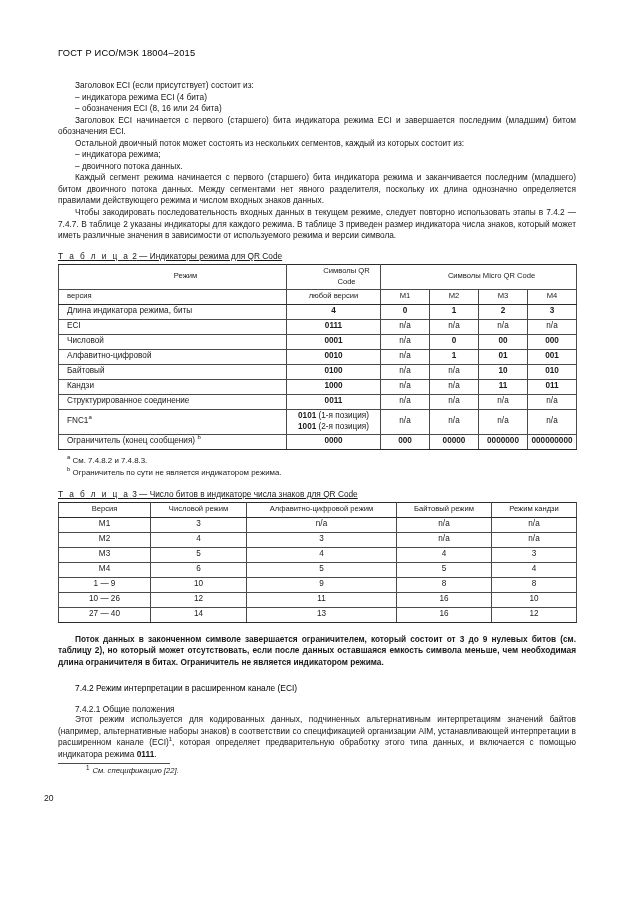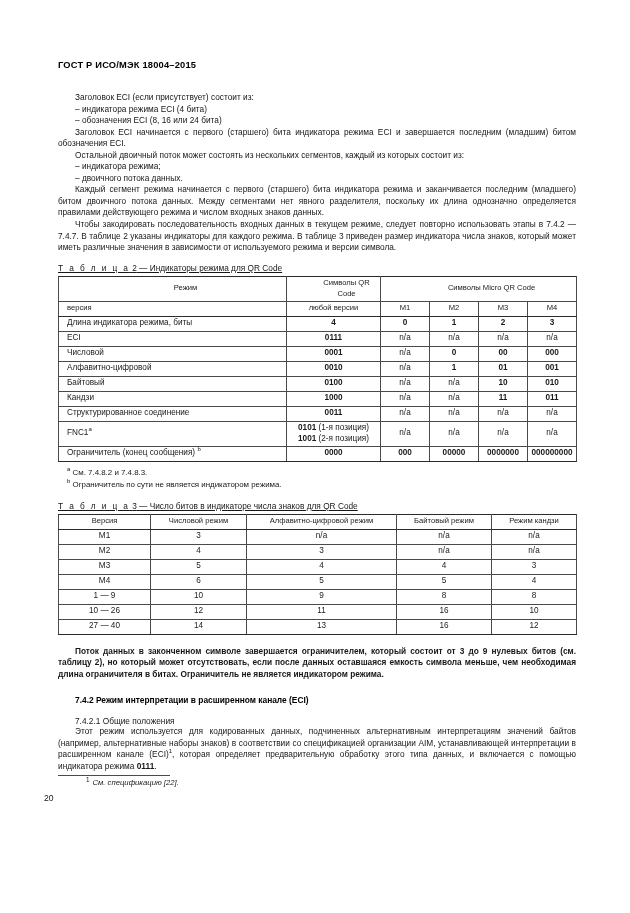--- a/index.html
+++ b/index.html
@@ -23,23 +23,23 @@
     background: #fff;
   }
   .content {
     position: absolute;
     left: 58px;
     top: 48px;
     width: 518px;
   }
   .doc-header {
     font-size: 9.3px;
-    font-weight: bold;
+    font-weight: normal;
     letter-spacing: 0.2px;
-    margin: 12px 0 22px 0;
+    margin: 0 0 22px 0;
     color: #000;
   }
   p.body-text {
     font-size: 8.3px;
     line-height: 11.55px;
     margin: 0;
     text-align: justify;
     text-justify: inter-word;
     color: #171717;
   }
@@ -123,21 +123,21 @@
     font-size: 7.9px;
     line-height: 12.5px;
     margin: 5px 0 0 0;
     padding-left: 9px;
     color: #171717;
   }
   .tbl-notes div { white-space: nowrap; }
 
   h3.sect {
     font-size: 8.4px;
-    font-weight: bold;
+    font-weight: normal;
     margin: 15px 0 0 0;
     padding-left: 17px;
     color: #000;
   }
   h4.subsect {
     font-size: 8.3px;
     font-weight: normal;
     margin: 11px 0 0 0;
     padding-left: 17px;
     color: #171717;

